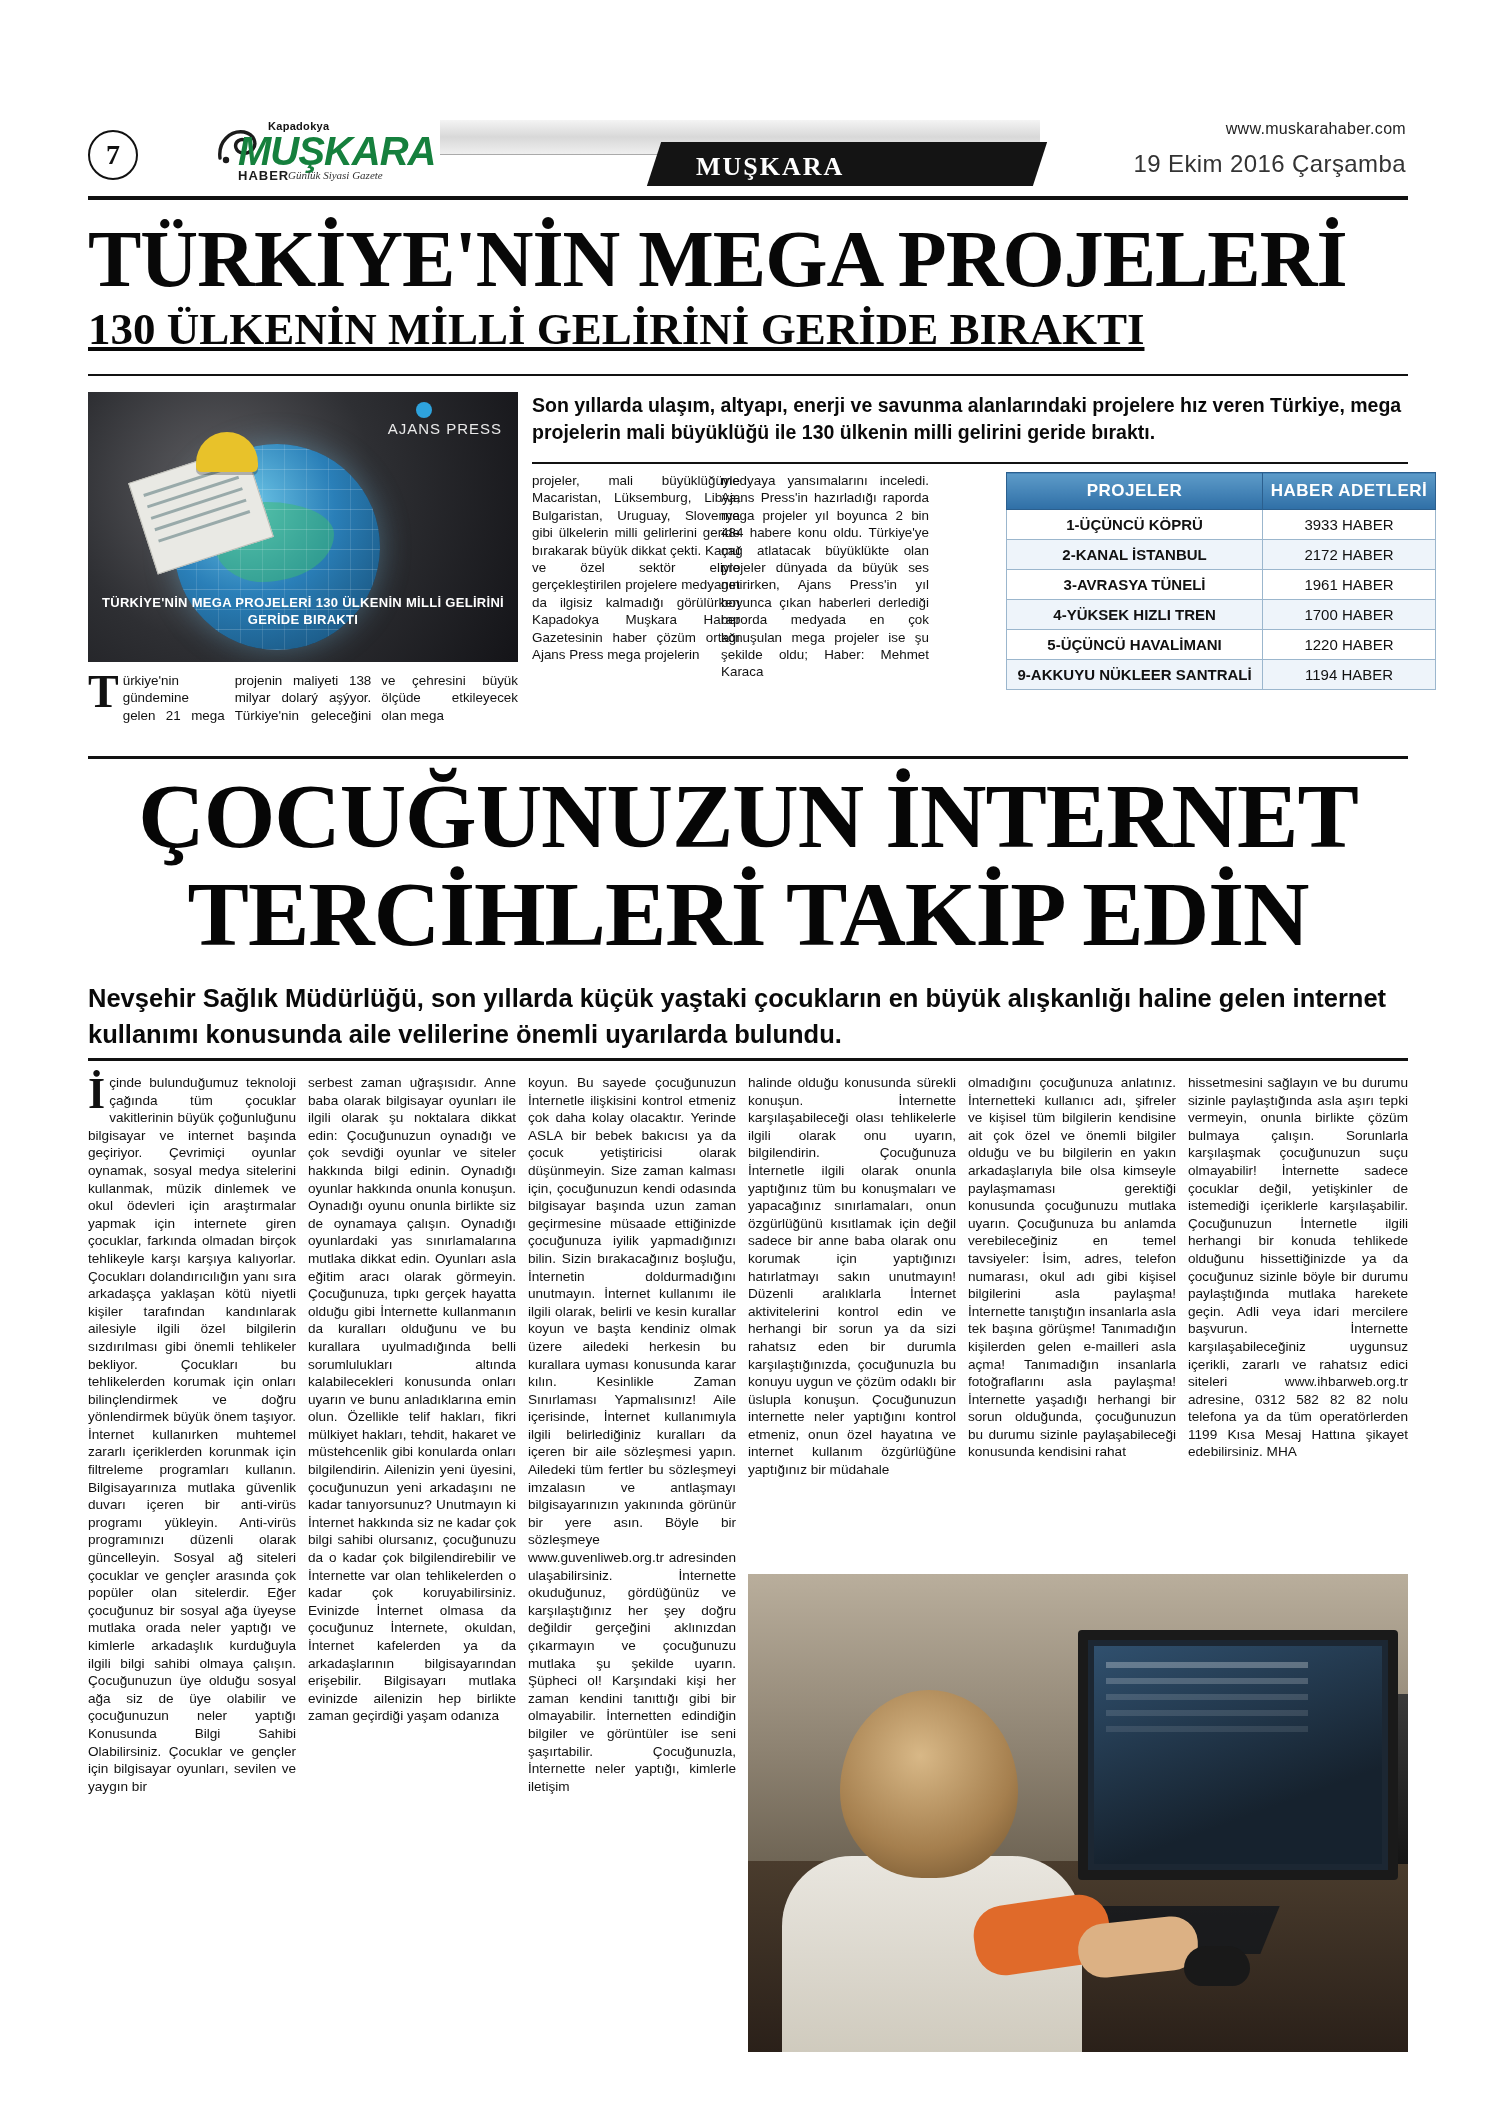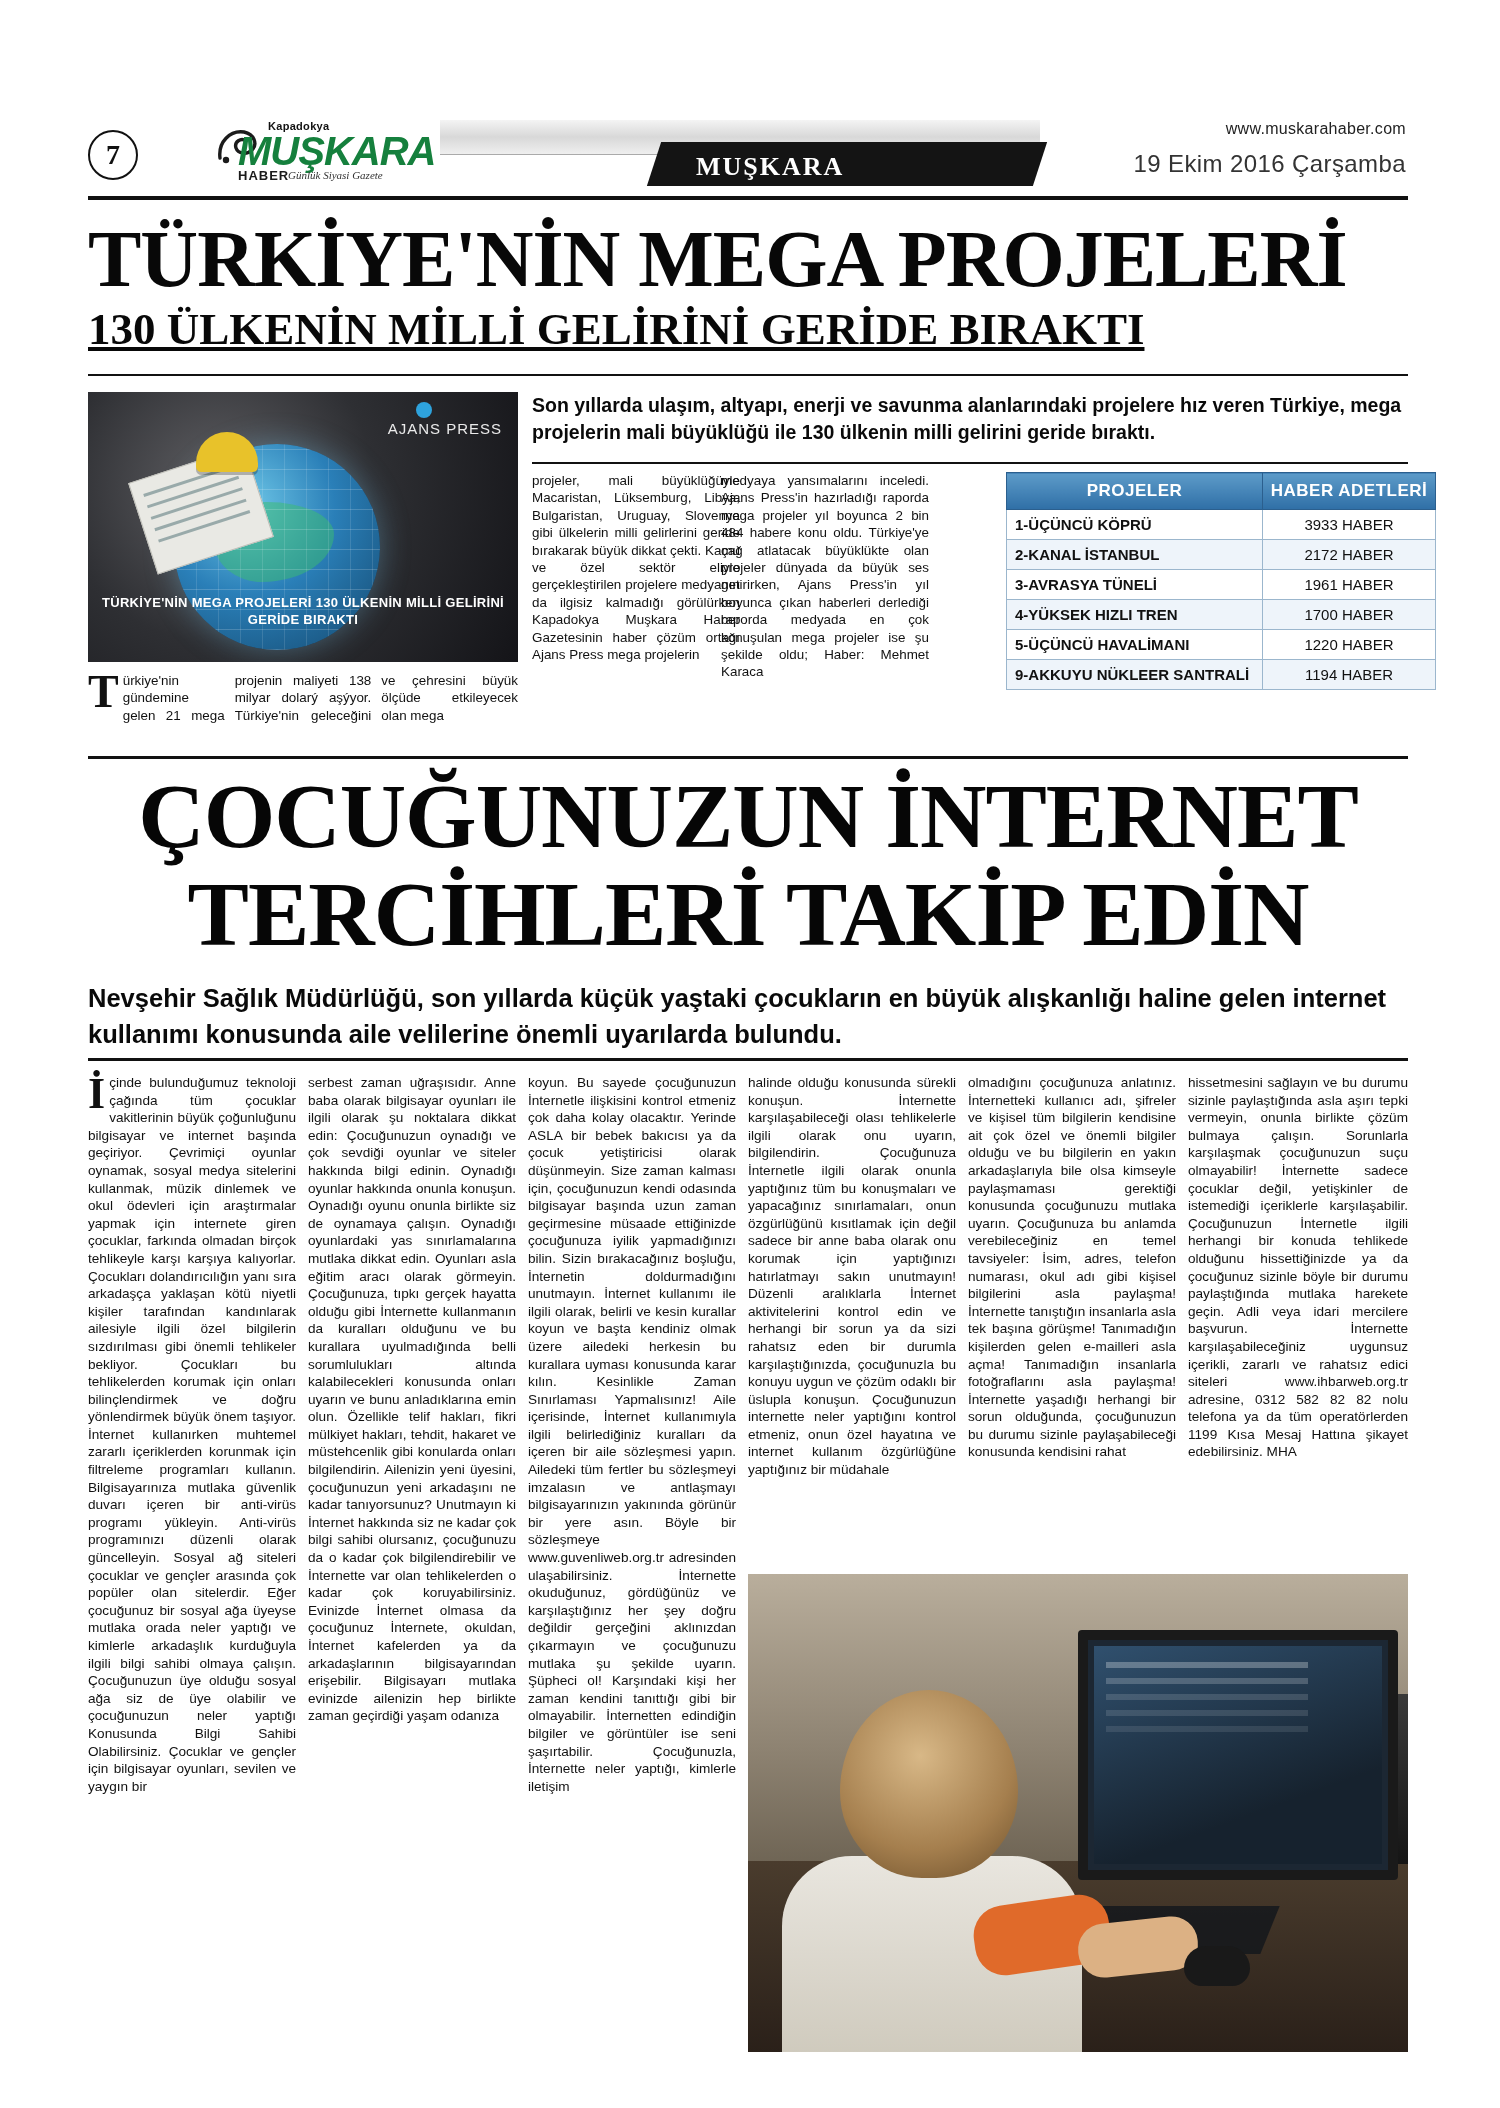--- a/index.html
+++ b/index.html
@@ -291,21 +291,21 @@
     padding: 8px 6px;
     border: 1px solid #2b5f8e;
     text-align: center;
   }
   .proj-table td {
     font-size: 15px;
     padding: 6px 8px;
     border: 1px solid #9bb6cd;
     color: #111;
   }
-  .proj-table td.name { text-align: left; font-weight: bold; }
+  .proj-table td.name { text-align: center; font-weight: bold; }
   .proj-table td.count { text-align: center; }
   .proj-table tr:nth-child(even) td { background: #eef4fa; }
   
   .lead-caption {
     position: absolute;
     left: 88px; top: 672px;
     width: 430px;
     font-family: "Liberation Sans", sans-serif;
     font-size: 13.4px;
     line-height: 17.4px;

